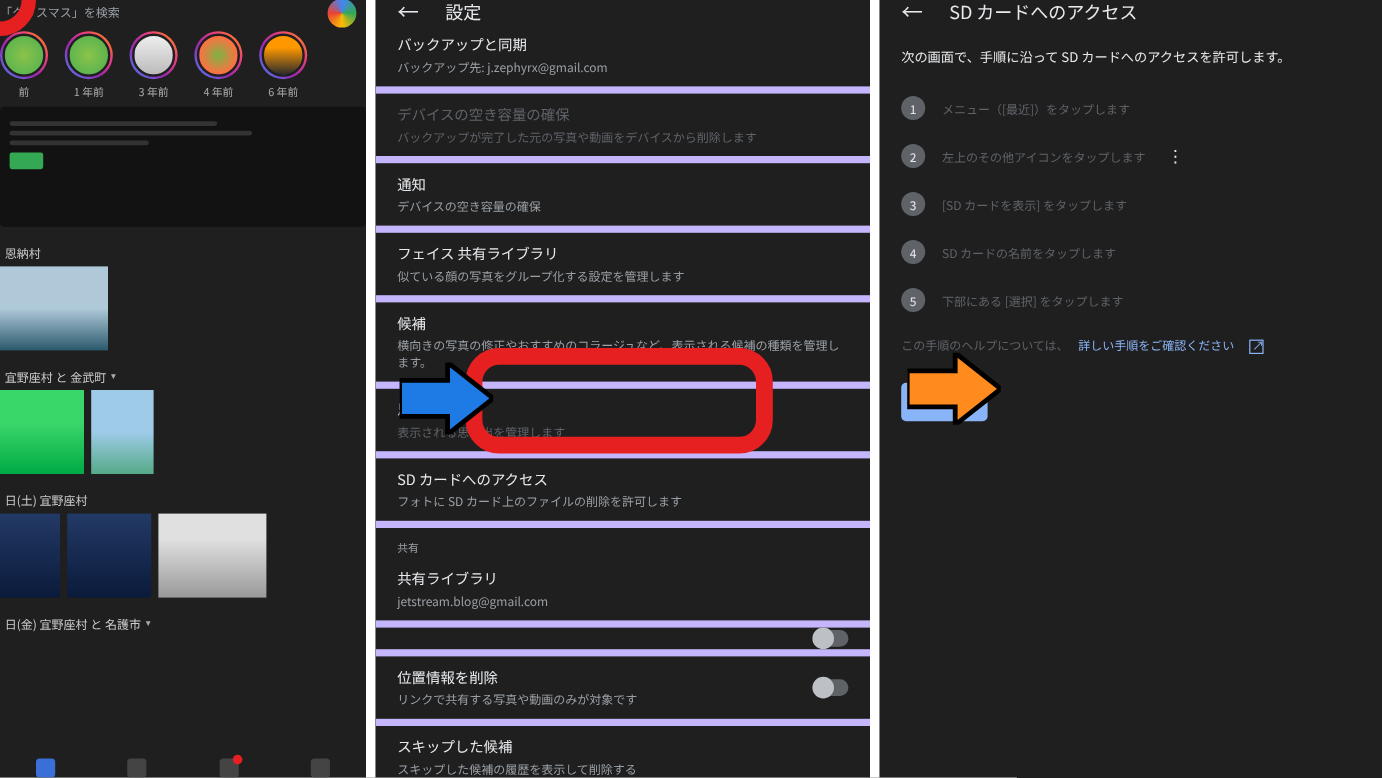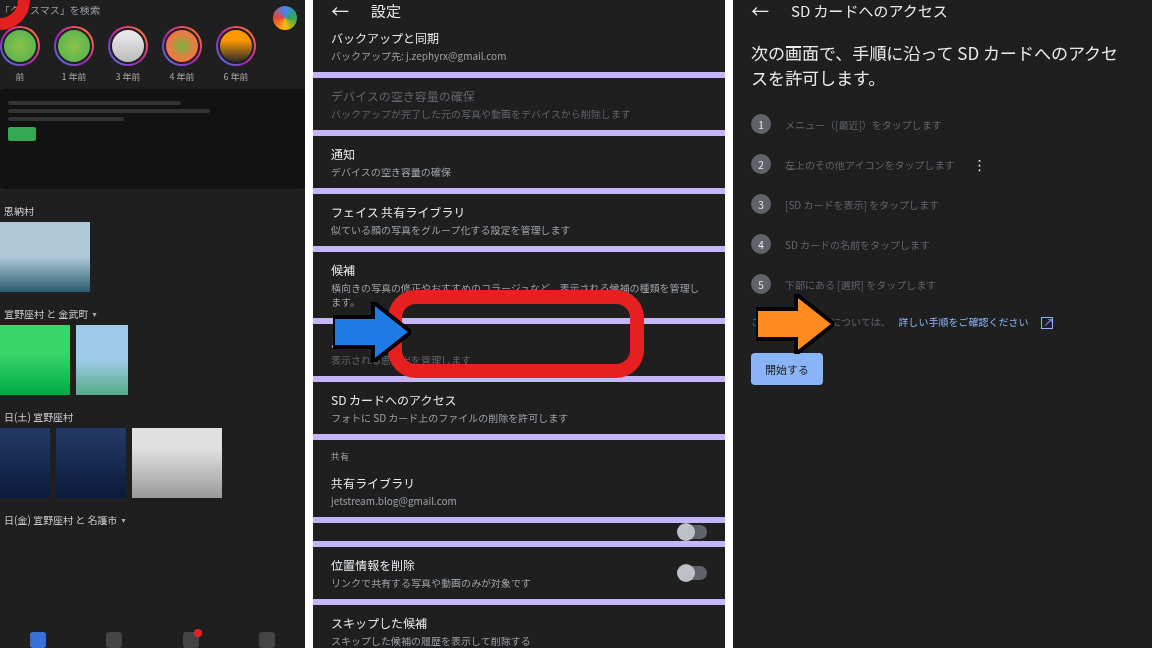--- a/index.html
+++ b/index.html
@@ -3,21 +3,21 @@
 <meta charset="utf-8">
 <style>
   *{margin:0;padding:0;box-sizing:border-box;font-family:"Hiragino Sans","Noto Sans JP",sans-serif}
   body{width:1152px;height:648px;background:#fff;overflow:hidden;position:relative;display:flex}
   .panel{position:relative;height:648px;background:#1f1f1f;color:#e0e0e0;overflow:hidden}
   .panel-1{width:313px;border-right:8px solid #fff}
   .panel-2{width:420px;border-right:8px solid #fff}
   .panel-3{flex:1}
 
   
-  .p1-top{display:flex;padding:2px 8px 0 0;height:16px}
+  .p1-top{display:flex;align-items:center;padding:2px 8px 0 0;height:16px}
   .p1-search{flex:1;font-size:10px;color:#9aa0a6}
   .p1-avatar{width:24px;height:24px;border-radius:50%;background:conic-gradient(#4285f4,#34a853,#fbbc05,#ea4335,#4285f4);margin-top:4px}
   .p1-red-quarter{position:absolute;left:-30px;top:-30px;width:60px;height:60px;border-radius:50%;border:12px solid #e62020}
   .stories{display:flex;gap:14px;padding:10px 4px 2px 0}
   .story{display:flex;flex-direction:column;align-items:center;gap:4px}
   .story-ring{width:40px;height:40px;border-radius:50%;padding:2px;background:linear-gradient(45deg,#4285f4,#9c27b0 40%,#ec407a 70%,#ff9800)}
   .story-img{width:100%;height:100%;border-radius:50%;background:#555;border:2px solid #1f1f1f}
   .story-label{font-size:9px;color:#aaa}
   .sec{font-size:10px;color:#ccc;padding:6px 4px 4px;display:flex;align-items:center;gap:4px}
   .p1-preview{height:100px;margin:4px 0 8px;background:#121212;border-radius:4px;padding:8px}
@@ -40,21 +40,21 @@
   .set-sub{font-size:10px;color:#9aa0a6;margin-top:3px;line-height:1.4}
   .set-sub.dim{color:#5f6368}
   .set-title.dim{color:#5f6368}
   .group-lbl{font-size:9px;color:#9aa0a6;padding:10px 18px 2px}
   .switch{position:absolute;right:18px;top:50%;transform:translateY(-50%);width:28px;height:14px;background:#5f6368;border-radius:7px}
   .switch::after{content:"";position:absolute;top:-2px;left:-2px;width:18px;height:18px;background:#bdc1c6;border-radius:50%}
   .red-ring{position:absolute;border:14px solid #e62020;border-radius:28px;width:256px;height:88px;left:388px;top:290px;z-index:5;pointer-events:none}
 
   
   .p3-body{padding:20px 18px;font-size:10.5px;color:#e8eaed}
-  .intro{margin-bottom:24px;font-size:17px}
+  .intro{margin-bottom:24px;font-size:11px}
   .step{display:flex;align-items:center;gap:14px;margin-bottom:20px}
   .step-num{width:20px;height:20px;border-radius:50%;background:#5f6368;color:#e8eaed;display:flex;align-items:center;justify-content:center;font-size:10px;flex-shrink:0}
   .step-txt{color:#5f6368;font-size:10px}
   .hint{font-size:10px;color:#5f6368;margin:8px 0 24px;display:flex;gap:8px;align-items:flex-end}
   .hint-link{color:#8ab4f8}
   .btn-start{background:#8ab4f8;color:#202124;font-size:11px;padding:8px 14px;border-radius:4px;border:none;cursor:pointer}
 
   
   .arrow{position:absolute;z-index:6}
   .arrow svg{display:block}

